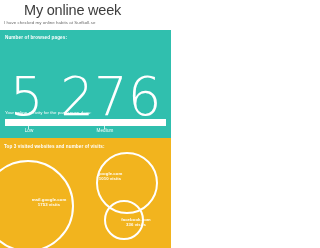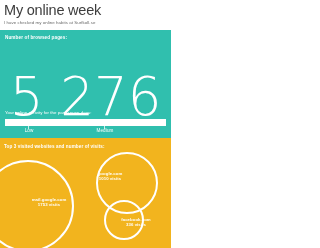--- a/index.html
+++ b/index.html
@@ -33,20 +33,21 @@
     box-sizing: border-box;
     padding: 2px 4px 0 4px;
   }
   .header-title {
     font-size: 14.5px;
     line-height: 16px;
     color: #3d3d3d;
     font-weight: 400;
     letter-spacing: -0.2px;
     white-space: nowrap;
+    margin-left: 20px;
   }
   .header-sub {
     font-size: 4.4px;
     line-height: 6px;
     color: #6a6a6a;
     margin-top: 2px;
     white-space: nowrap;
     letter-spacing: 0.05px;
   }
 

